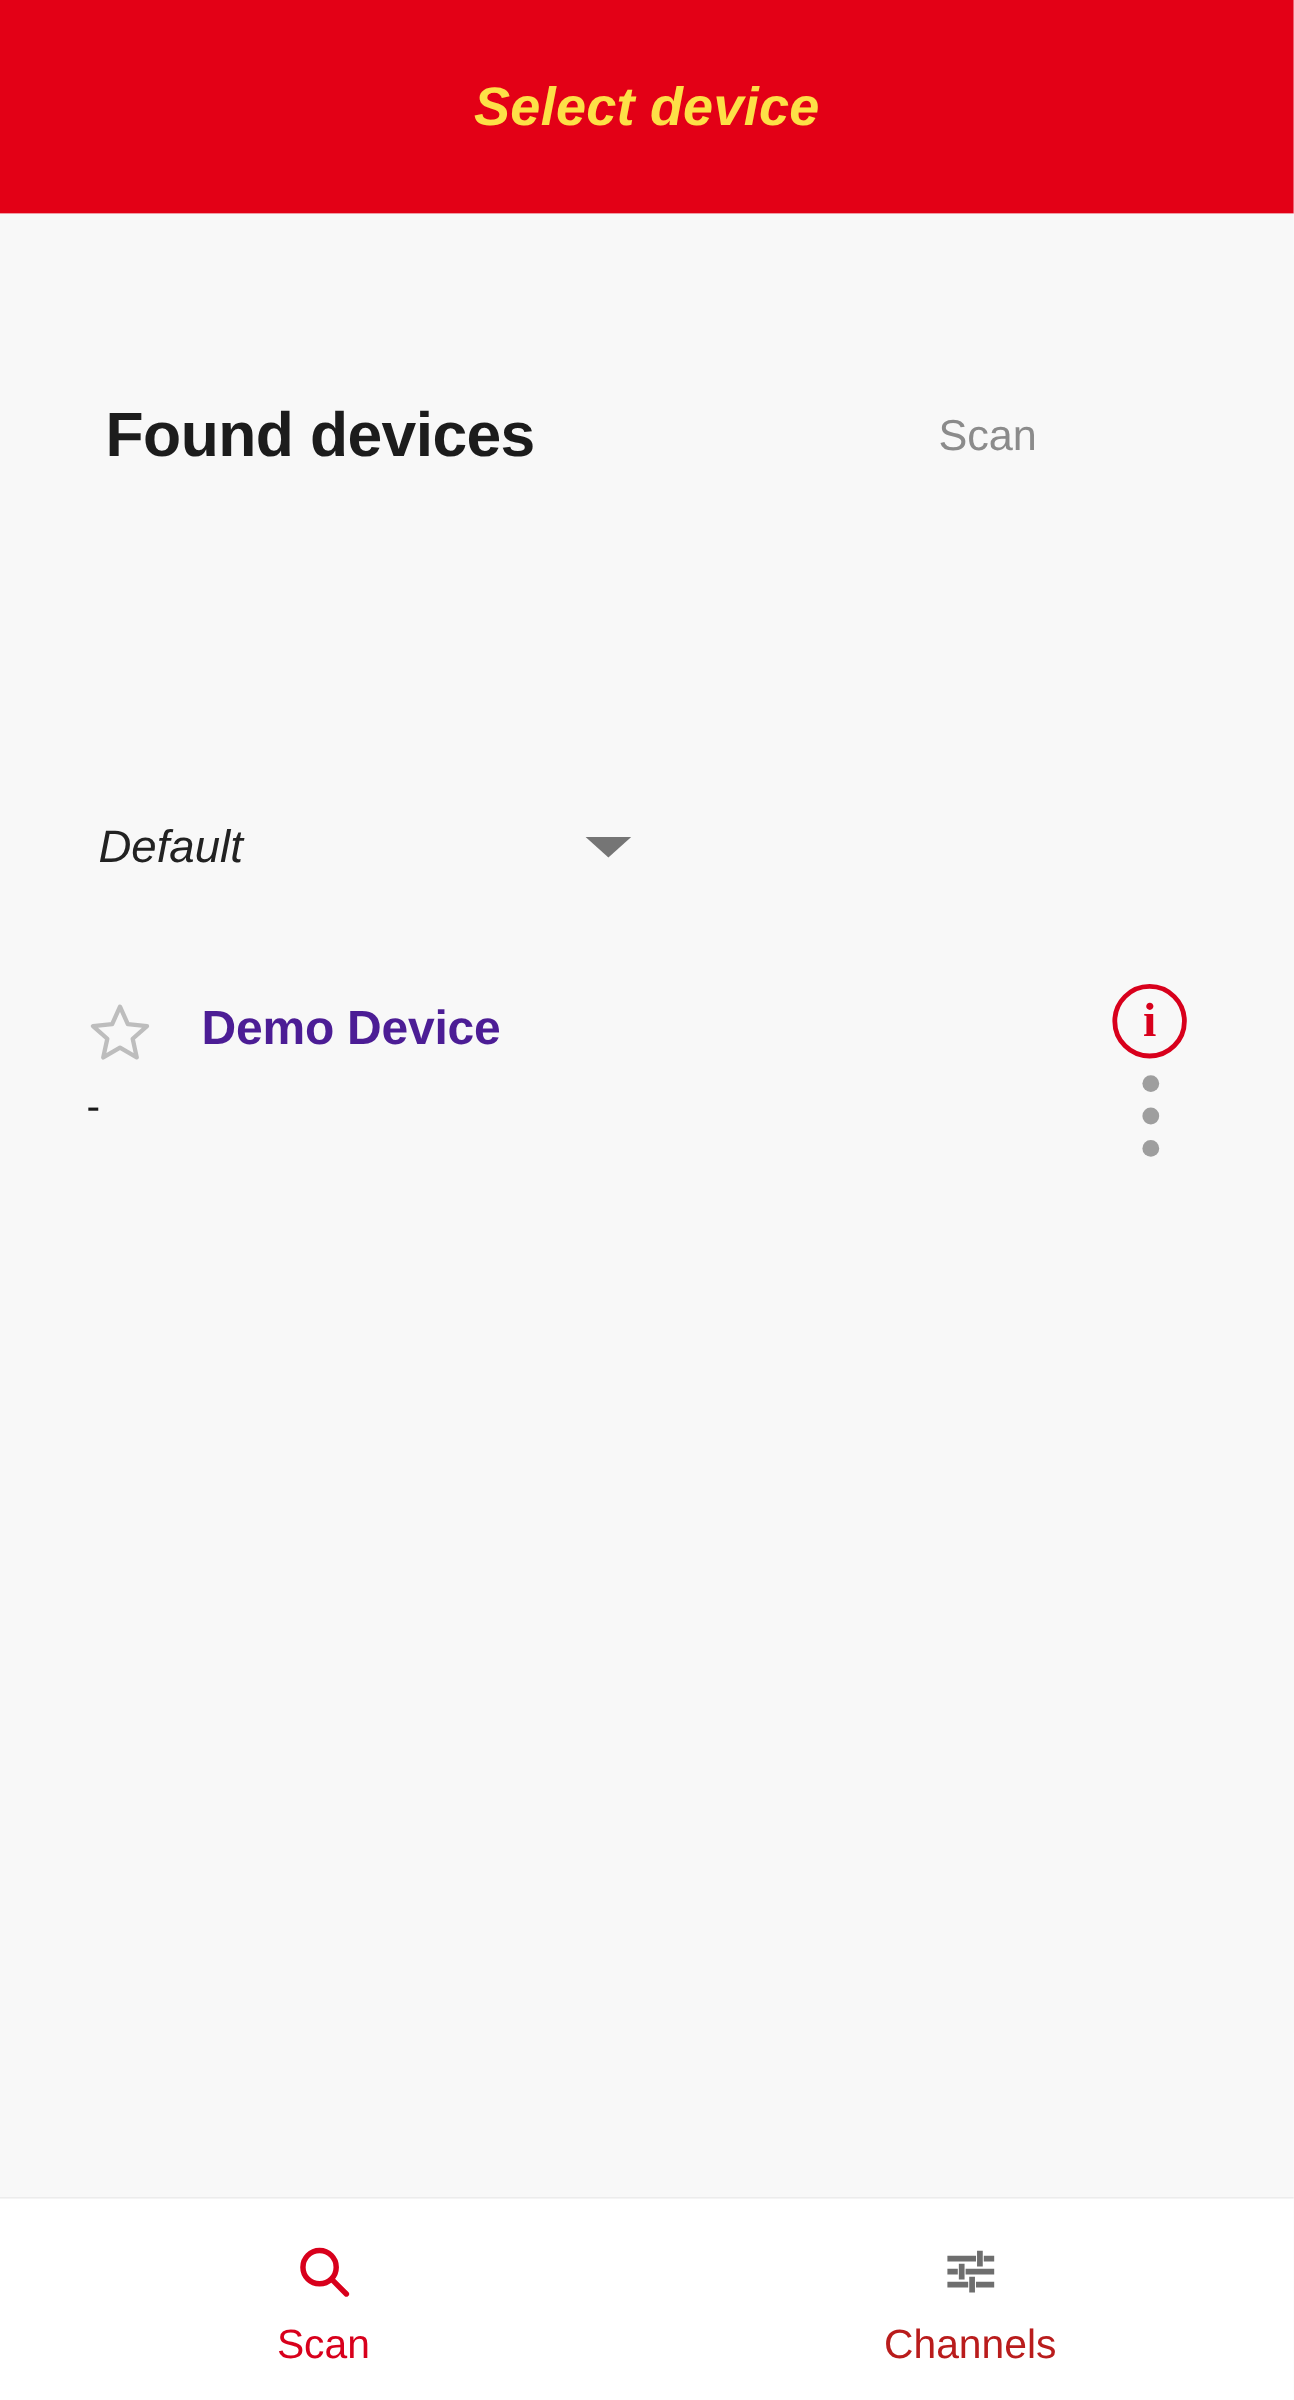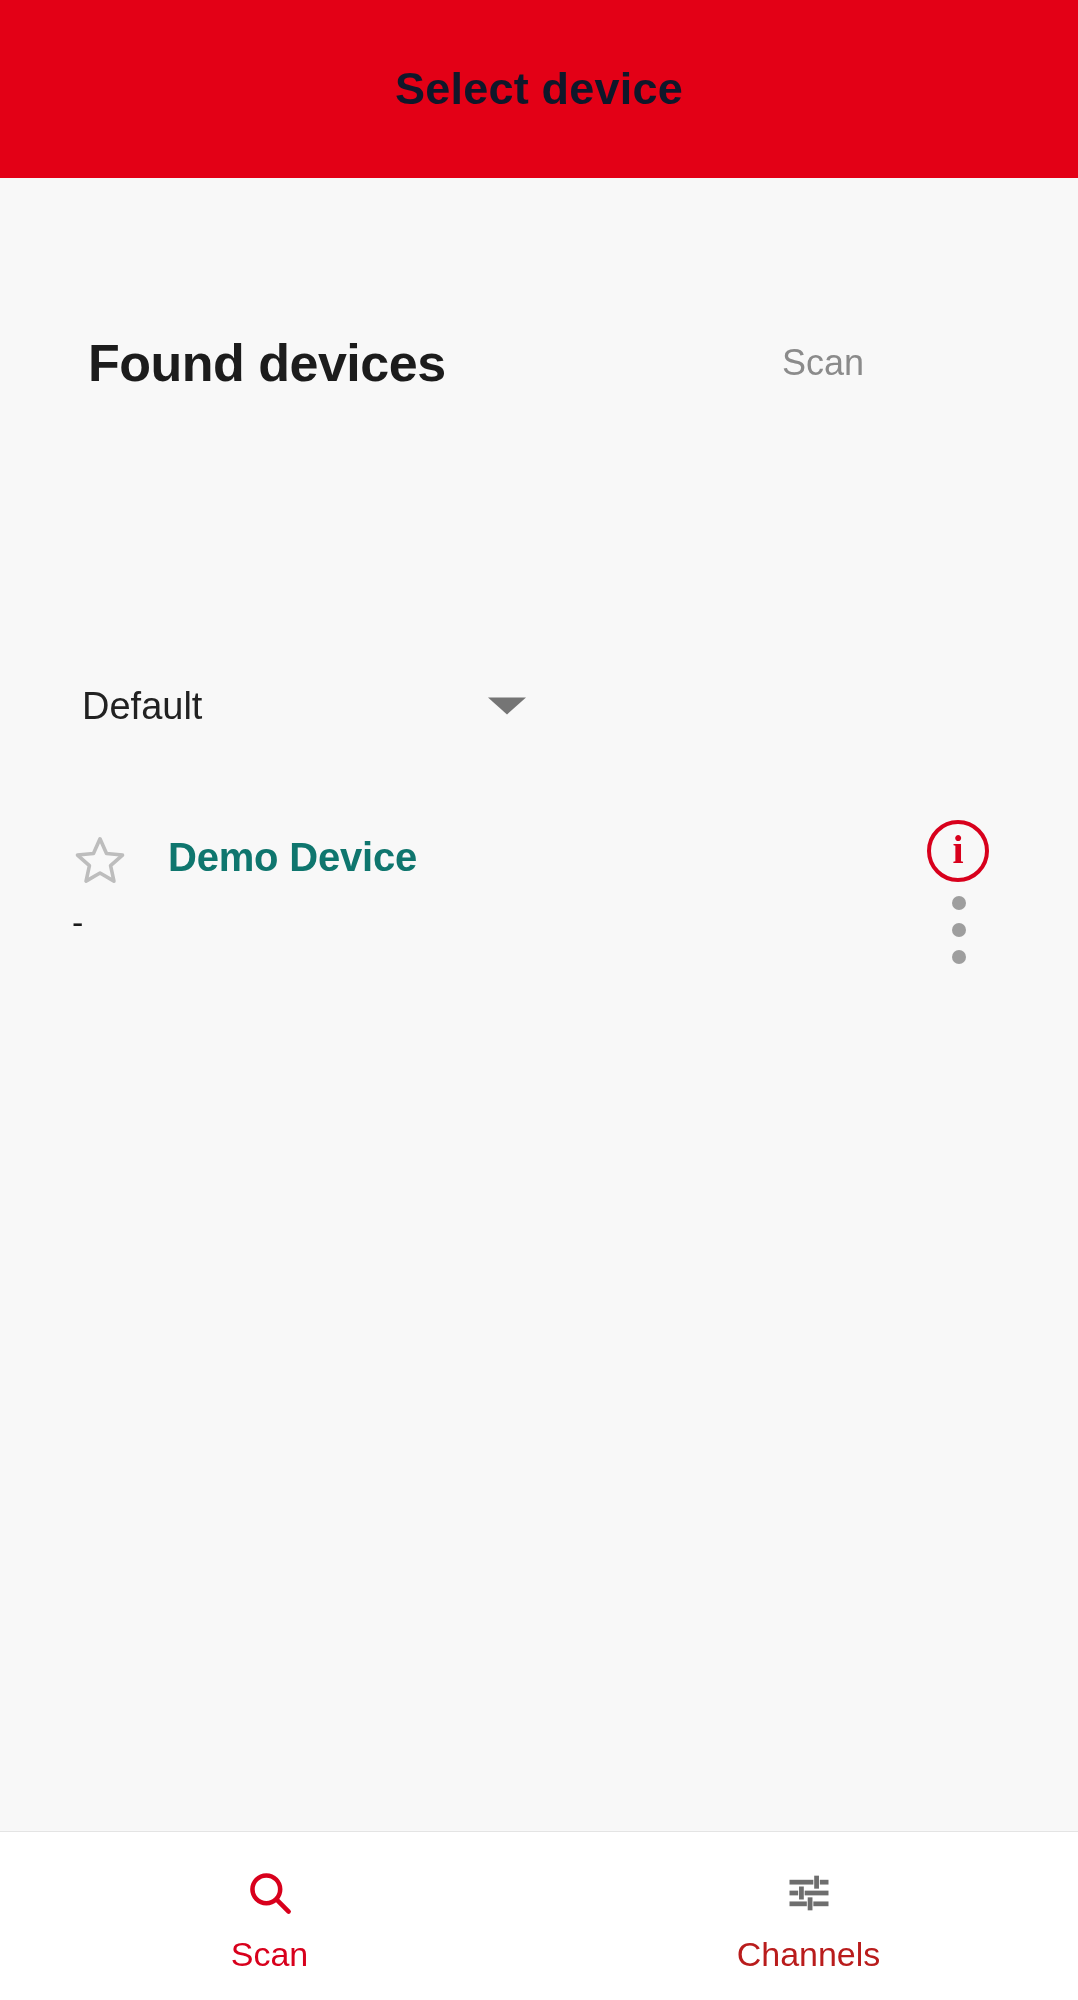--- a/index.html
+++ b/index.html
@@ -25,24 +25,25 @@
   
   .appbar {
     height: 178px;
     background: #e30016;
     display: flex;
     align-items: center;
     justify-content: center;
     flex: 0 0 auto;
   }
   .appbar-title {
-    color: #0f172a;
+    color: #fde047;
     font-size: 45px;
     font-weight: bold;
     letter-spacing: 0.2px;
+    font-style: italic;
   }
 
   
   .content {
     flex: 1 1 auto;
     background: #f8f8f8;
     position: relative;
   }
 
   .section-head {
@@ -78,20 +79,21 @@
     width: 560px;
     height: 76px;
     display: flex;
     align-items: center;
     cursor: pointer;
   }
   .filter-value {
     margin-left: 82px;
     font-size: 38px;
     color: #222222;
+    font-style: italic;
   }
   .chevron-down {
     position: absolute;
     left: 488px;
     top: 50%;
     transform: translateY(-50%);
     width: 0;
     height: 0;
     border-left: 19px solid transparent;
     border-right: 19px solid transparent;
@@ -116,21 +118,21 @@
     top: 30px;
     width: 54px;
     height: 54px;
   }
   .device-name {
     position: absolute;
     left: 168px;
     top: 32px;
     font-size: 40px;
     font-weight: bold;
-    color: #0f766e;
+    color: #4c1d95;
     letter-spacing: -0.2px;
   }
   .device-sub {
     position: absolute;
     left: 72px;
     top: 100px;
     font-size: 34px;
     color: #1a1a1a;
   }
   .info-badge {

